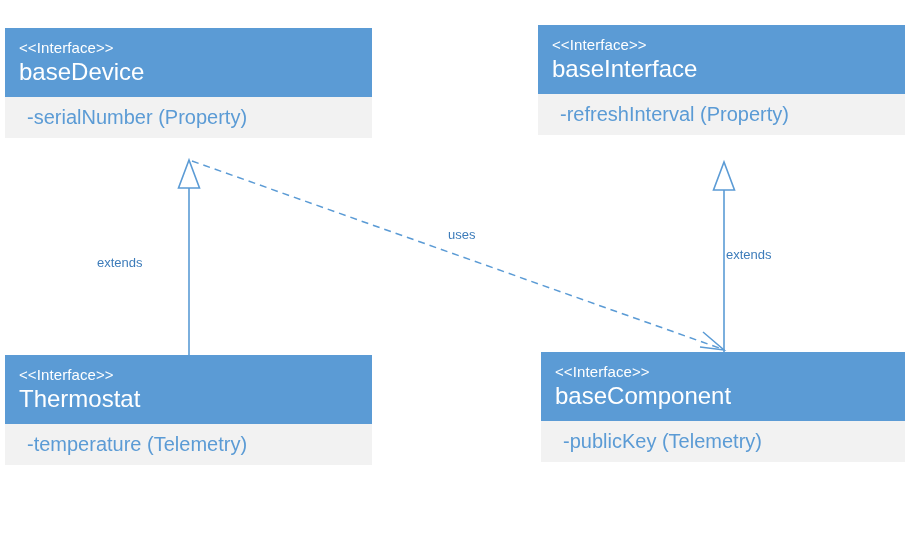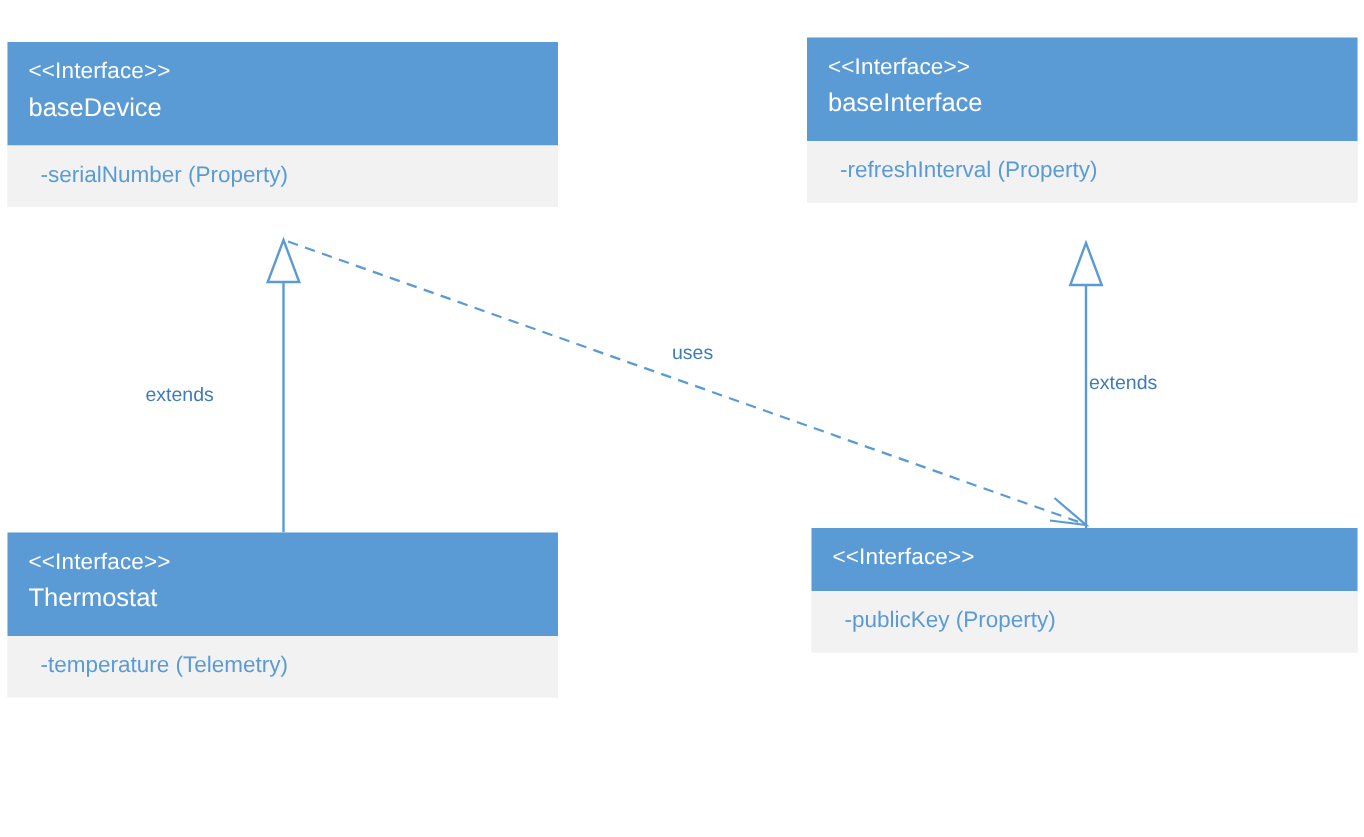--- a/index.html
+++ b/index.html
@@ -37,31 +37,31 @@
     box-sizing: border-box;
   }
   .uml-stereotype {
     font-size: 15px;
     line-height: 20px;
     color: #ffffff;
     letter-spacing: .1px;
     white-space: nowrap;
   }
   .uml-name {
-    font-size: 17px;
+    font-size: 24px;
     line-height: 26px;
     color: #ffffff;
     white-space: nowrap;
     margin-top: 1px;
   }
   .uml-body {
     background: #f2f2f2;
   }
   .uml-member {
-    font-size: 15px;
+    font-size: 20px;
     line-height: 20px;
     color: #5b9bd5;
     padding: 10px 14px 11px 22px;
     box-sizing: border-box;
     white-space: nowrap;
   }
   .uml-member + .uml-member {
     border-top: 1px dotted #7fb3e0;
   }
 
@@ -144,23 +144,24 @@
       <div class="uml-name">Thermostat</div>
     </div>
     <div class="uml-body">
       <div class="uml-member">-temperature (Telemetry)</div>
     </div>
   </div>
 
   <div class="uml-class" id="class-basecomponent">
     <div class="uml-header">
       <div class="uml-stereotype">&lt;&lt;Interface&gt;&gt;</div>
+      <div class="uml-name">baseComponent</div>
     </div>
     <div class="uml-body">
-      <div class="uml-member">-publicKey (Property)</div>
+      <div class="uml-member">-publicKey (Telemetry)</div>
     </div>
   </div>
 
   <div class="edge-label" id="label-extends-left">extends</div>
 
   <div class="edge-label" id="label-extends-right">extends</div>
 
   <div class="edge-label" id="label-uses">uses</div>
 
 </div>

